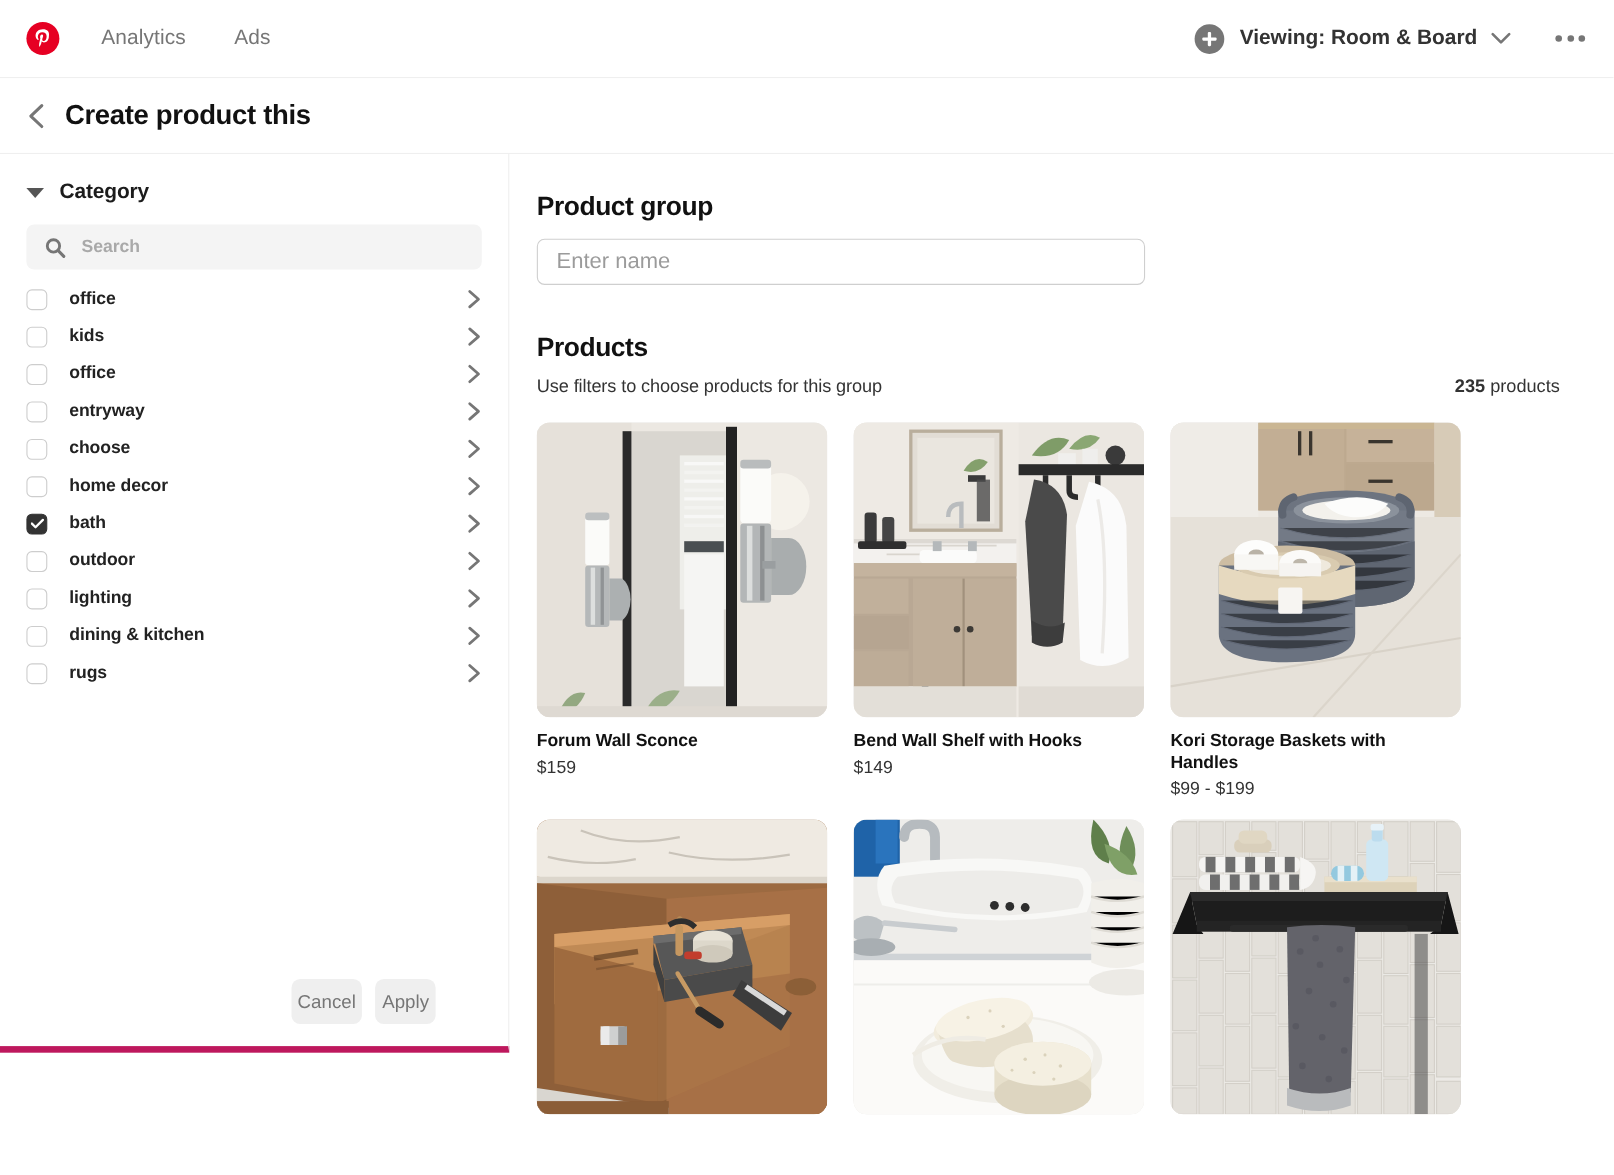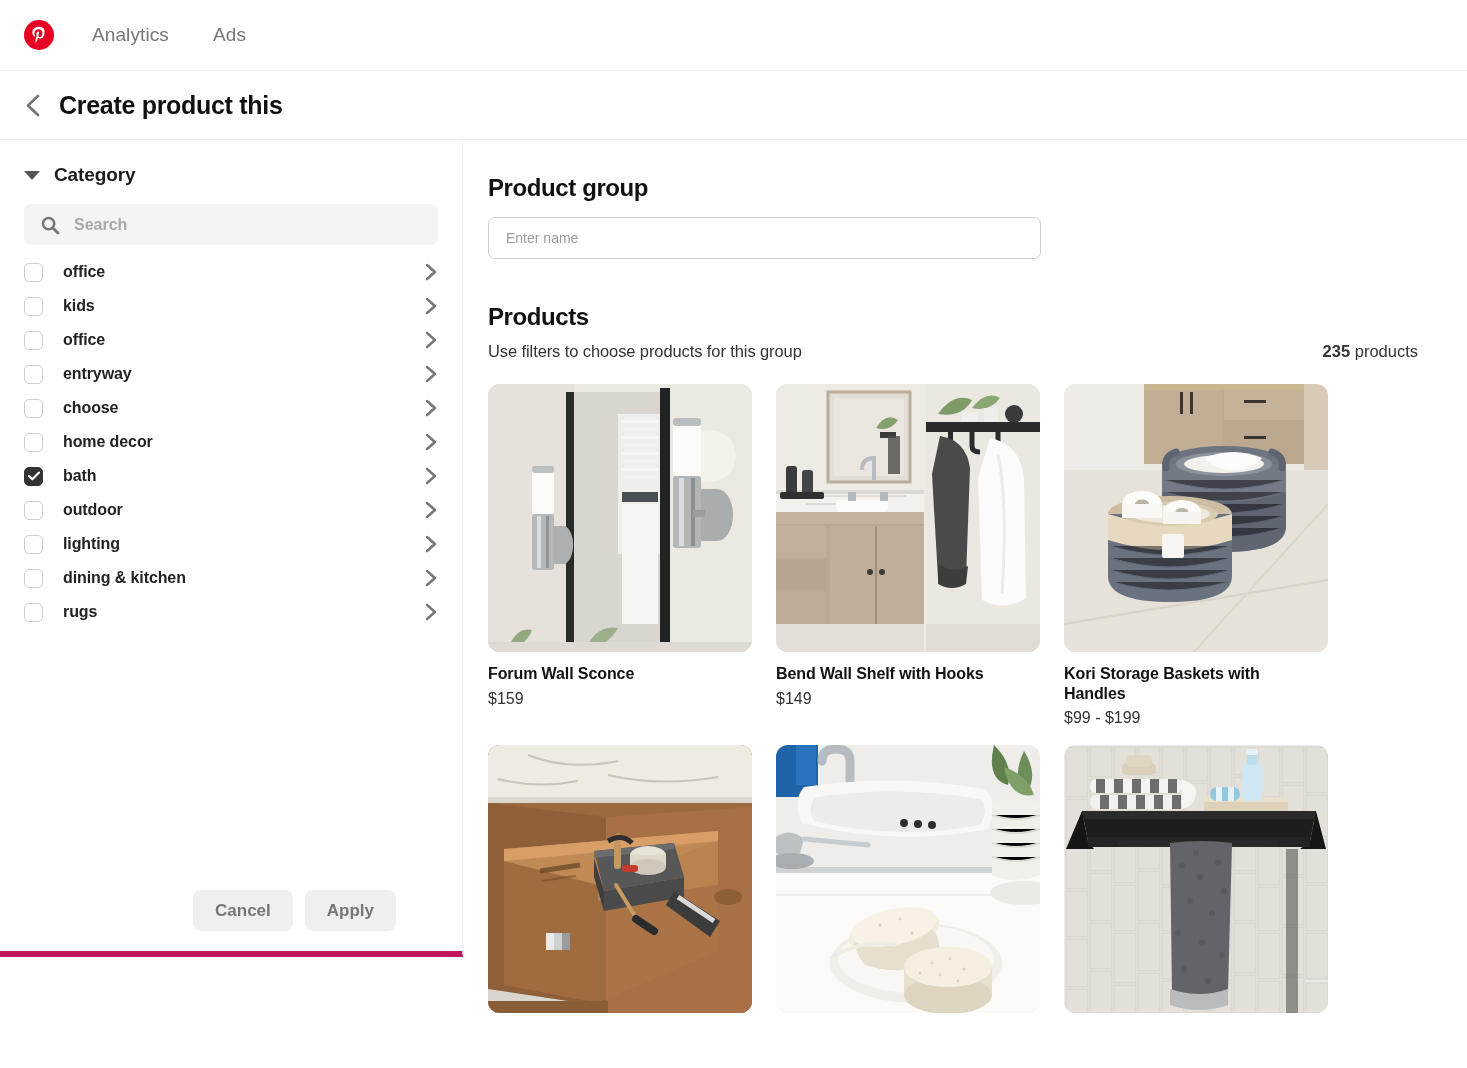--- a/index.html
+++ b/index.html
@@ -115,38 +115,38 @@
   .row-chev { margin-left: auto; display:flex; align-items:center; }
 
   .panel-actions {
     position: absolute; left: 0; bottom: 0; width: 462px;
     display: flex; justify-content: flex-end; align-items: center;
     gap: 12px; padding: 0 66px 20px 0;
   }
   .btn {
     border: none; border-radius: 8px; background: #efefef;
     font-family: "Liberation Sans", sans-serif;
-    font-size: 17px; font-weight: 700; color: #767676;
-    padding: 12px 22px; cursor: pointer; line-height: 1;
+    font-size: 17px; font-weight: 400; color: #767676;
+    padding: 12px 6px; cursor: pointer; line-height: 1;
   }
 
   
   .main {
     position: absolute; top: 140px; left: 463px;
     width: 1004px; height: 928px; padding: 34px 0 0 25px;
     overflow: hidden;
   }
   .sec-title {
     font-size: 24px; font-weight: 800; color: #111111; letter-spacing: -.4px;
   }
   .name-input {
     margin-top: 15px; width: 553px; height: 42px;
     border: 1px solid #cfcfcf; border-radius: 7px; background:#fff;
     font-family: "Liberation Sans", sans-serif;
-    font-size: 14px; color: #333; padding: 0 17px; outline: none;
+    font-size: 20px; color: #333; padding: 0 17px; outline: none;
   }
   .name-input::placeholder { color: #9b9b9b; }
 
   .products-head { margin-top: 44px; }
   .prod-sub-row {
     display: flex; align-items: baseline; margin-top: 11px;
     width: 930px;
   }
   .prod-sub {
     font-size: 16.5px; color: #333333; font-weight: 400; letter-spacing: -.1px;
@@ -181,20 +181,34 @@
     <div class="nav-left">
       <div class="pin-logo">
         <svg viewBox="0 0 24 24" width="20" height="20" aria-hidden="true">
           <path fill="#ffffff" d="M12 2C6.9 2 4 5.2 4 9c0 1.8 1 4 2.6 4.7.3.1.4 0 .5-.2l.2-.8c.05-.2.03-.3-.13-.5-.4-.5-.7-1.3-.7-2.2 0-2.5 1.9-4.8 5-4.8 2.7 0 4.6 1.8 4.6 4.3 0 3-1.3 5.2-3.2 5.2-1 0-1.8-.9-1.55-1.95.3-1.27.9-2.64.9-3.55 0-.82-.44-1.5-1.35-1.5-1.07 0-1.93 1.1-1.93 2.58 0 .94.32 1.58.32 1.58l-1.27 5.4c-.38 1.6-.06 3.55-.03 3.74.02.12.17.15.24.06.1-.13 1.4-1.73 1.84-3.32l.7-2.7c.35.66 1.36 1.23 2.43 1.23 3.2 0 5.37-2.9 5.37-6.8C19.5 4.6 16.8 2 12 2z"></path>
         </svg>
       </div>
       <div class="nav-link first">Analytics</div>
       <div class="nav-link second">Ads</div>
     </div>
 
+    <div class="nav-right">
+      <div class="plus-circle"></div>
+      <div class="viewing-label">Viewing: Room &amp; Board</div>
+      <div class="chev-down">
+        <svg width="19" height="12" viewBox="0 0 19 12" aria-hidden="true">
+          <path d="M2 2 L9.5 9.5 L17 2" stroke="#767676" stroke-width="2.4" fill="none" stroke-linecap="round" stroke-linejoin="round"></path>
+        </svg>
+      </div>
+      <div class="dots">
+        <i></i>
+          <i></i>
+          <i></i>
+      </div>
+    </div>
   </div>
 
   <div class="subheader">
     <div class="back-chev">
       <svg width="17" height="25" viewBox="0 0 17 25" aria-hidden="true">
         <path d="M14 3 L4 12.5 L14 22" stroke="#767676" stroke-width="2.8" fill="none" stroke-linecap="round" stroke-linejoin="round"></path>
       </svg>
     </div>
     <div class="page-title">Create product this</div>
   </div>

